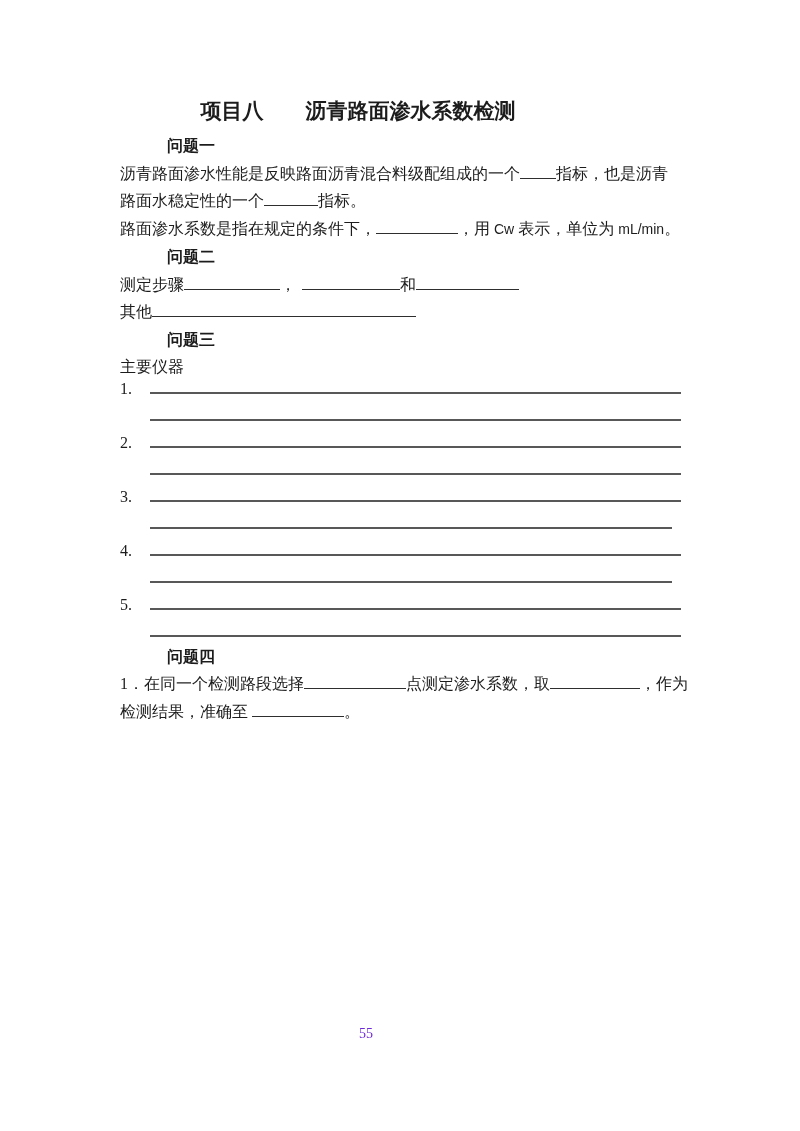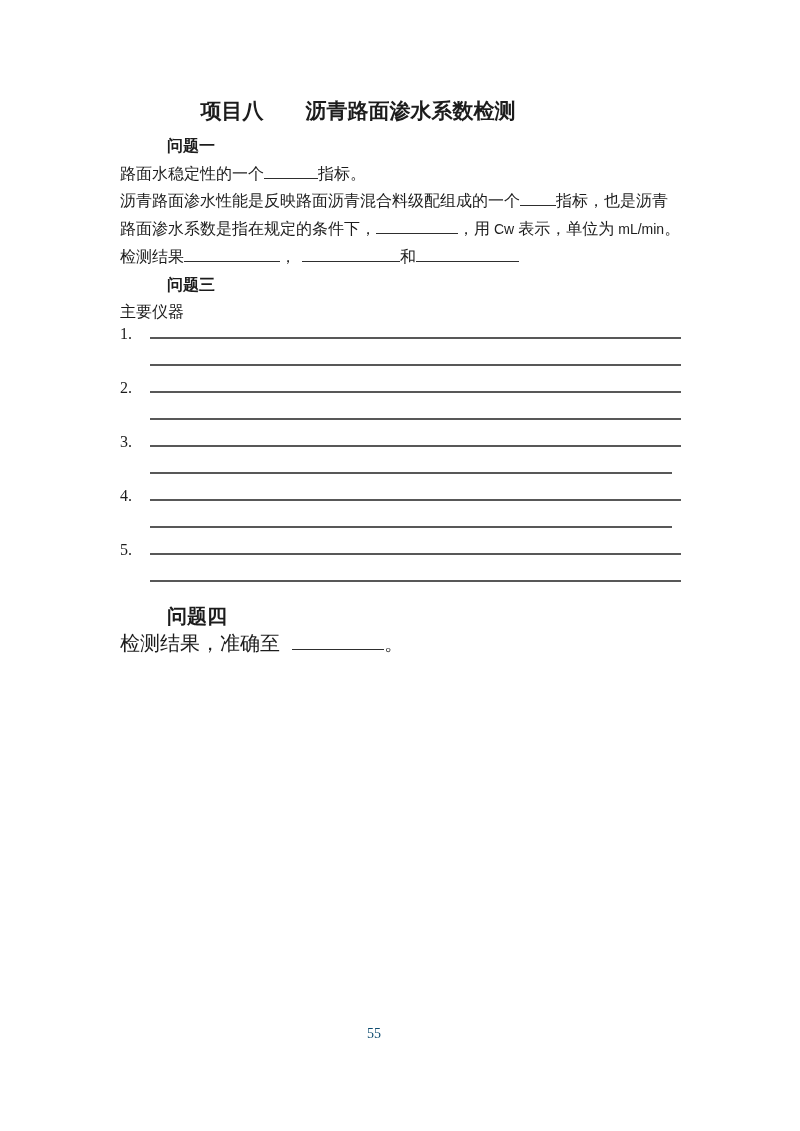--- a/index.html
+++ b/index.html
@@ -19,24 +19,23 @@
     font-weight: bold;
     line-height: 30px;
     white-space: nowrap;
   }
   .sec {
     margin: 6px 0 0 120px;
     width: 600px;
     font-size: 16px;
   }
   .sec2 {
-    margin: 16px 0 0 120px;
+    margin: 0 0 0 120px;
     width: 620px;
-    font-size: 20px;
-    font-family: Liberation Mono, monospace;
+    font-size: 16px;
   }
   .line {
     line-height: 27.5px;
     white-space: nowrap;
   }
   .hd { font-weight: bold; padding-left: 47px; }
   .blank {
     display: inline-block;
     height: 15px;
     border-bottom: 1px solid #2e2e2e;
@@ -65,48 +64,52 @@
   .sline {
     height: 0;
     border-bottom: 2px solid #585858;
     margin-bottom: 6px;
   }
   .w-full { width: 531px; }
   .w-short { width: 522px; }
   .footer {
     position: absolute;
     top: 1026px;
-    left: 16px;
+    left: 8px;
     width: 100%;
     text-align: center;
     font-size: 14px;
-    color: #0c4a6e;
+    color: #6d28d9;
   }
 </style>
 </head>
 <body>
 
 <div class="page">
 
   <div class="doc-title">项目八　　沥青路面渗水系数检测</div>
 
   <div class="sec">
     <div class="line hd">问题一</div>
     <div class="line">
-      <span>路面水稳定性的一个</span><span class="blank" style="width:54px"></span><span>指标。</span>
+      <span>沥青路面渗水性能是反映路面沥青混合料级配组成的一个</span><span class="blank" style="width:36px"></span><span>指标，也是沥青</span>
     </div>
     <div class="line">
-      <span>沥青路面渗水性能是反映路面沥青混合料级配组成的一个</span><span class="blank" style="width:36px"></span><span>指标，也是沥青</span>
+      <span>路面水稳定性的一个</span><span class="blank" style="width:54px"></span><span>指标。</span>
     </div>
     <div class="line">
       <span>路面渗水系数是指在规定的条件下，</span><span class="blank" style="width:82px"></span><span>，用 </span><span class="latin">Cw</span><span> 表示，单位为 </span><span class="latin">mL/min</span><span>。</span>
     </div>
 
+    <div class="line hd">问题二</div>
     <div class="line">
-      <span>检测结果</span><span class="blank" style="width:96px"></span><span>，</span><span class="blank sp6" style="width:98px"></span><span>和</span><span class="blank" style="width:103px"></span>
+      <span>测定步骤</span><span class="blank" style="width:96px"></span><span>，</span><span class="blank sp6" style="width:98px"></span><span>和</span><span class="blank" style="width:103px"></span>
+    </div>
+    <div class="line">
+      <span>其他</span><span class="blank" style="width:264px"></span>
     </div>
 
     <div class="line hd">问题三</div>
     <div class="line">主要仪器</div>
   </div>
 
   <div class="steps">
     <div class="srow">
       <span class="snum">1.</span>
       <div class="sline w-full"></div>
@@ -149,19 +152,22 @@
     </div>
     <div class="srow">
       <span class="sindent"></span>
       <div class="sline w-full"></div>
     </div>
   </div>
 
   <div class="sec2">
     <div class="line hd">问题四</div>
     <div class="line">
+      <span>1．在同一个检测路段选择</span><span class="blank" style="width:102px"></span><span>点测定渗水系数，取</span><span class="blank" style="width:90px"></span><span>，作为</span>
+    </div>
+    <div class="line">
       <span>检测结果，准确至 </span><span class="blank" style="width:92px"></span><span>。</span>
     </div>
   </div>
 
   <div class="footer">55</div>
 
 </div>
 
 </body></html>

